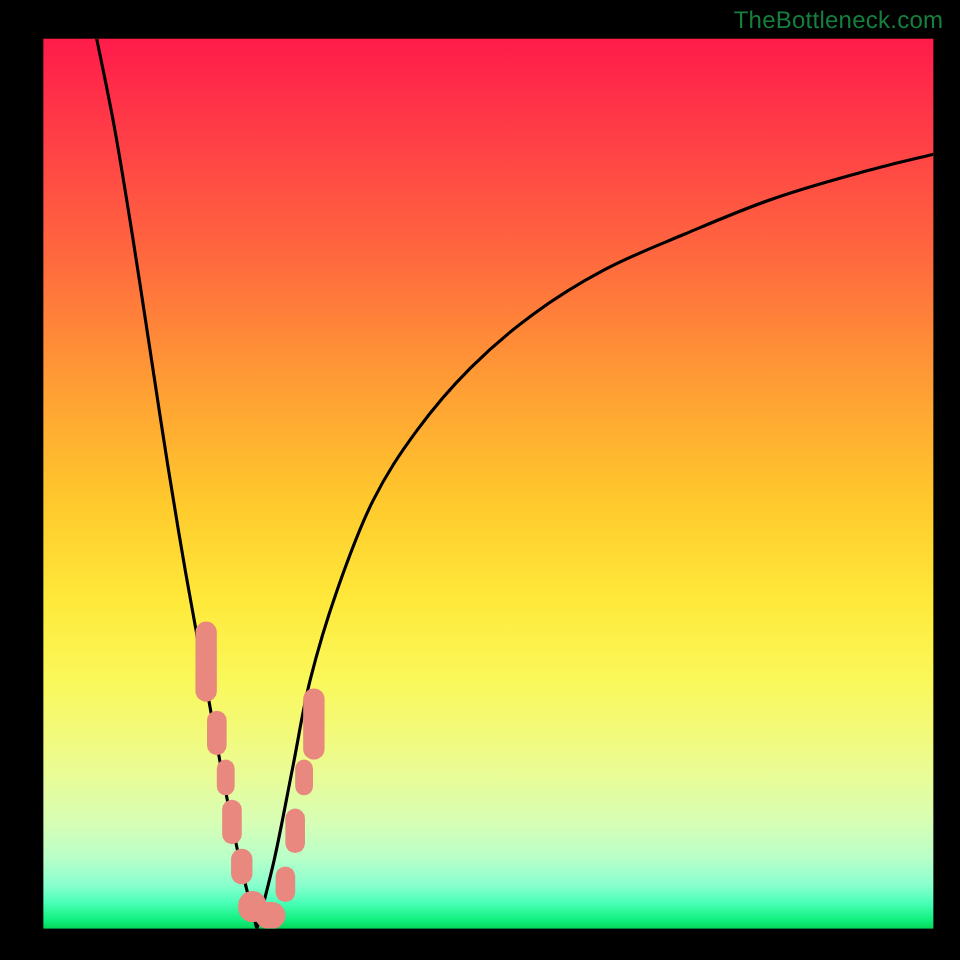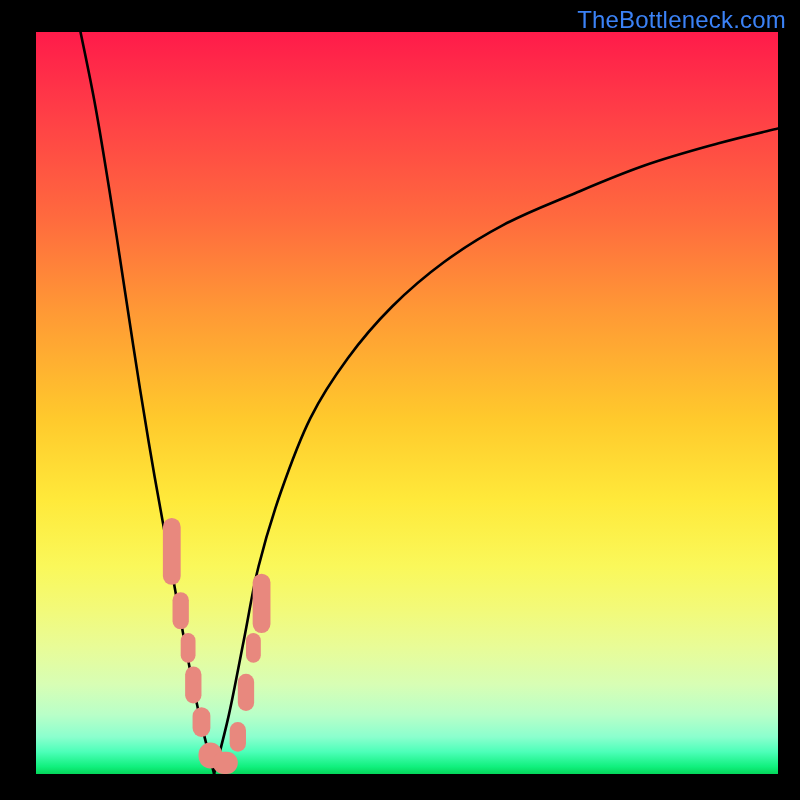--- a/index.html
+++ b/index.html
@@ -46,22 +46,22 @@
       #8bffce 95%,
       #4dffb9 97%,
       #11f07e 99%,
       #04d65a 100%
     );
   }
   .watermark {
     position: absolute;
     top: 6px;
     right: 14px;
-    color: #3b82f6;
-    font-size: 24px;
+    color: #15803d;
+    font-size: 20px;
     font-weight: 500;
     letter-spacing: 0.2px;
     user-select: none;
   }
   svg.curves {
     position: absolute;
     inset: 0;
   }
   .bead {
     fill: #e8887e;

